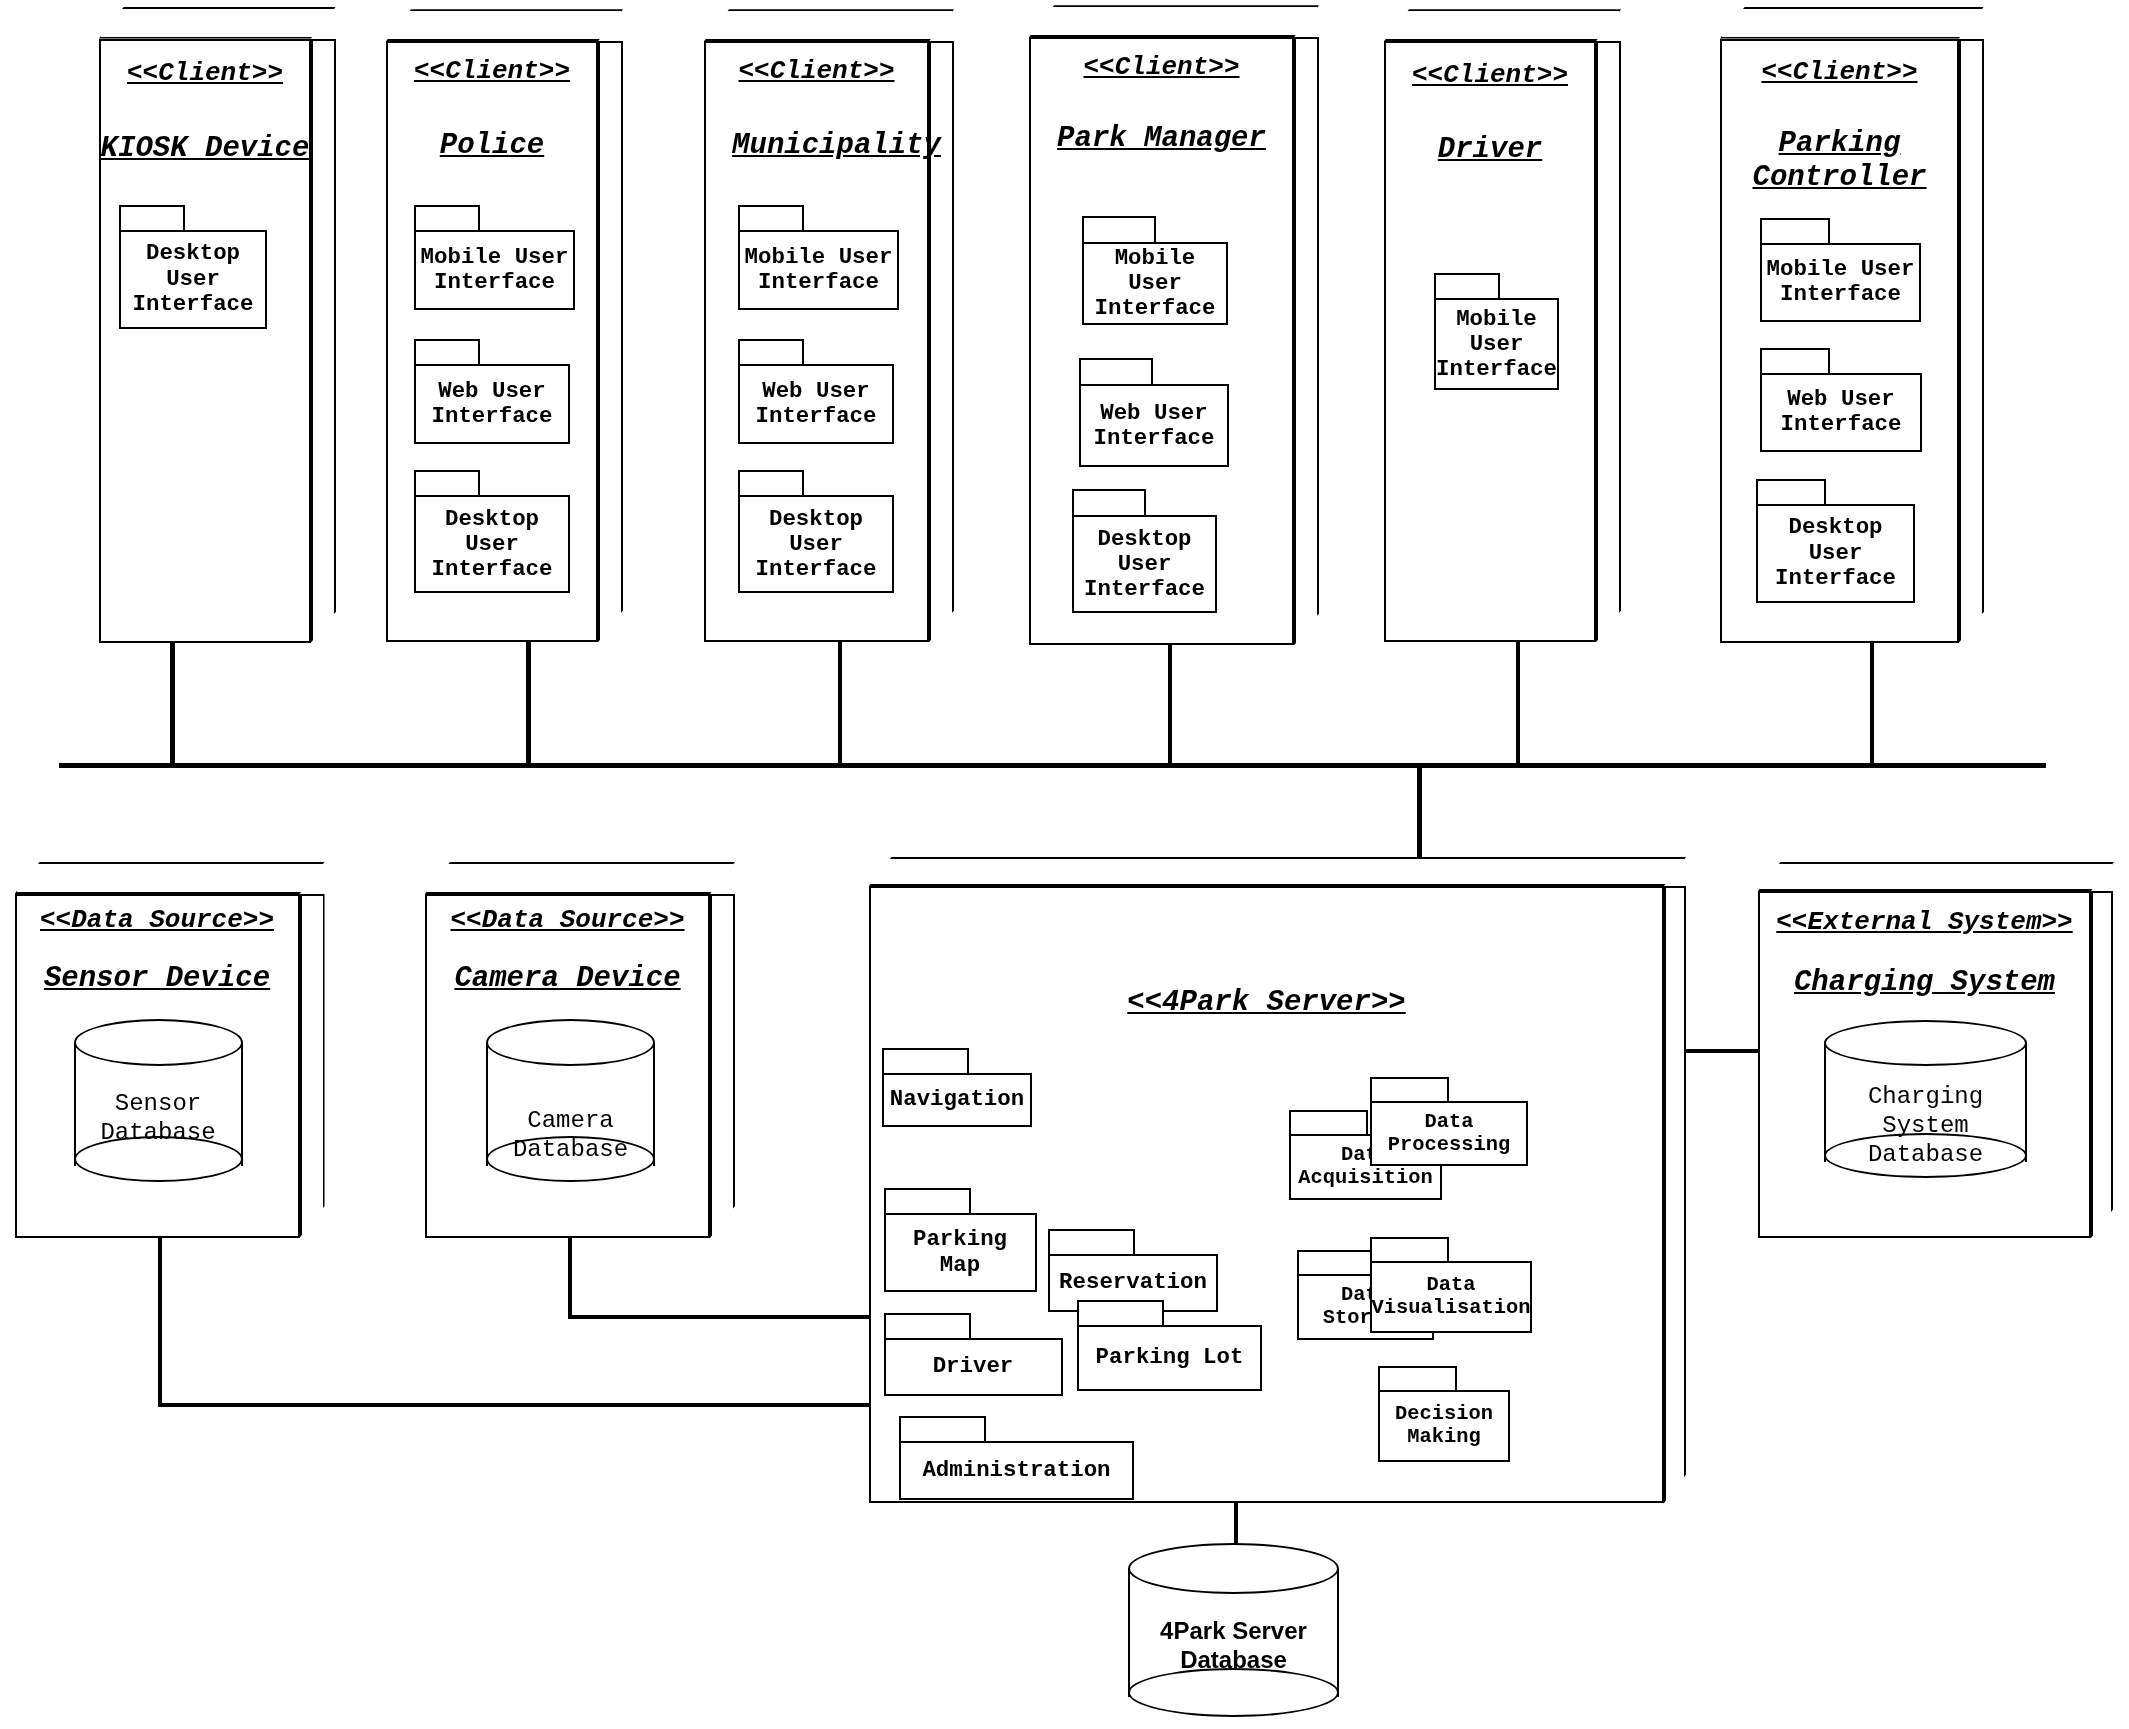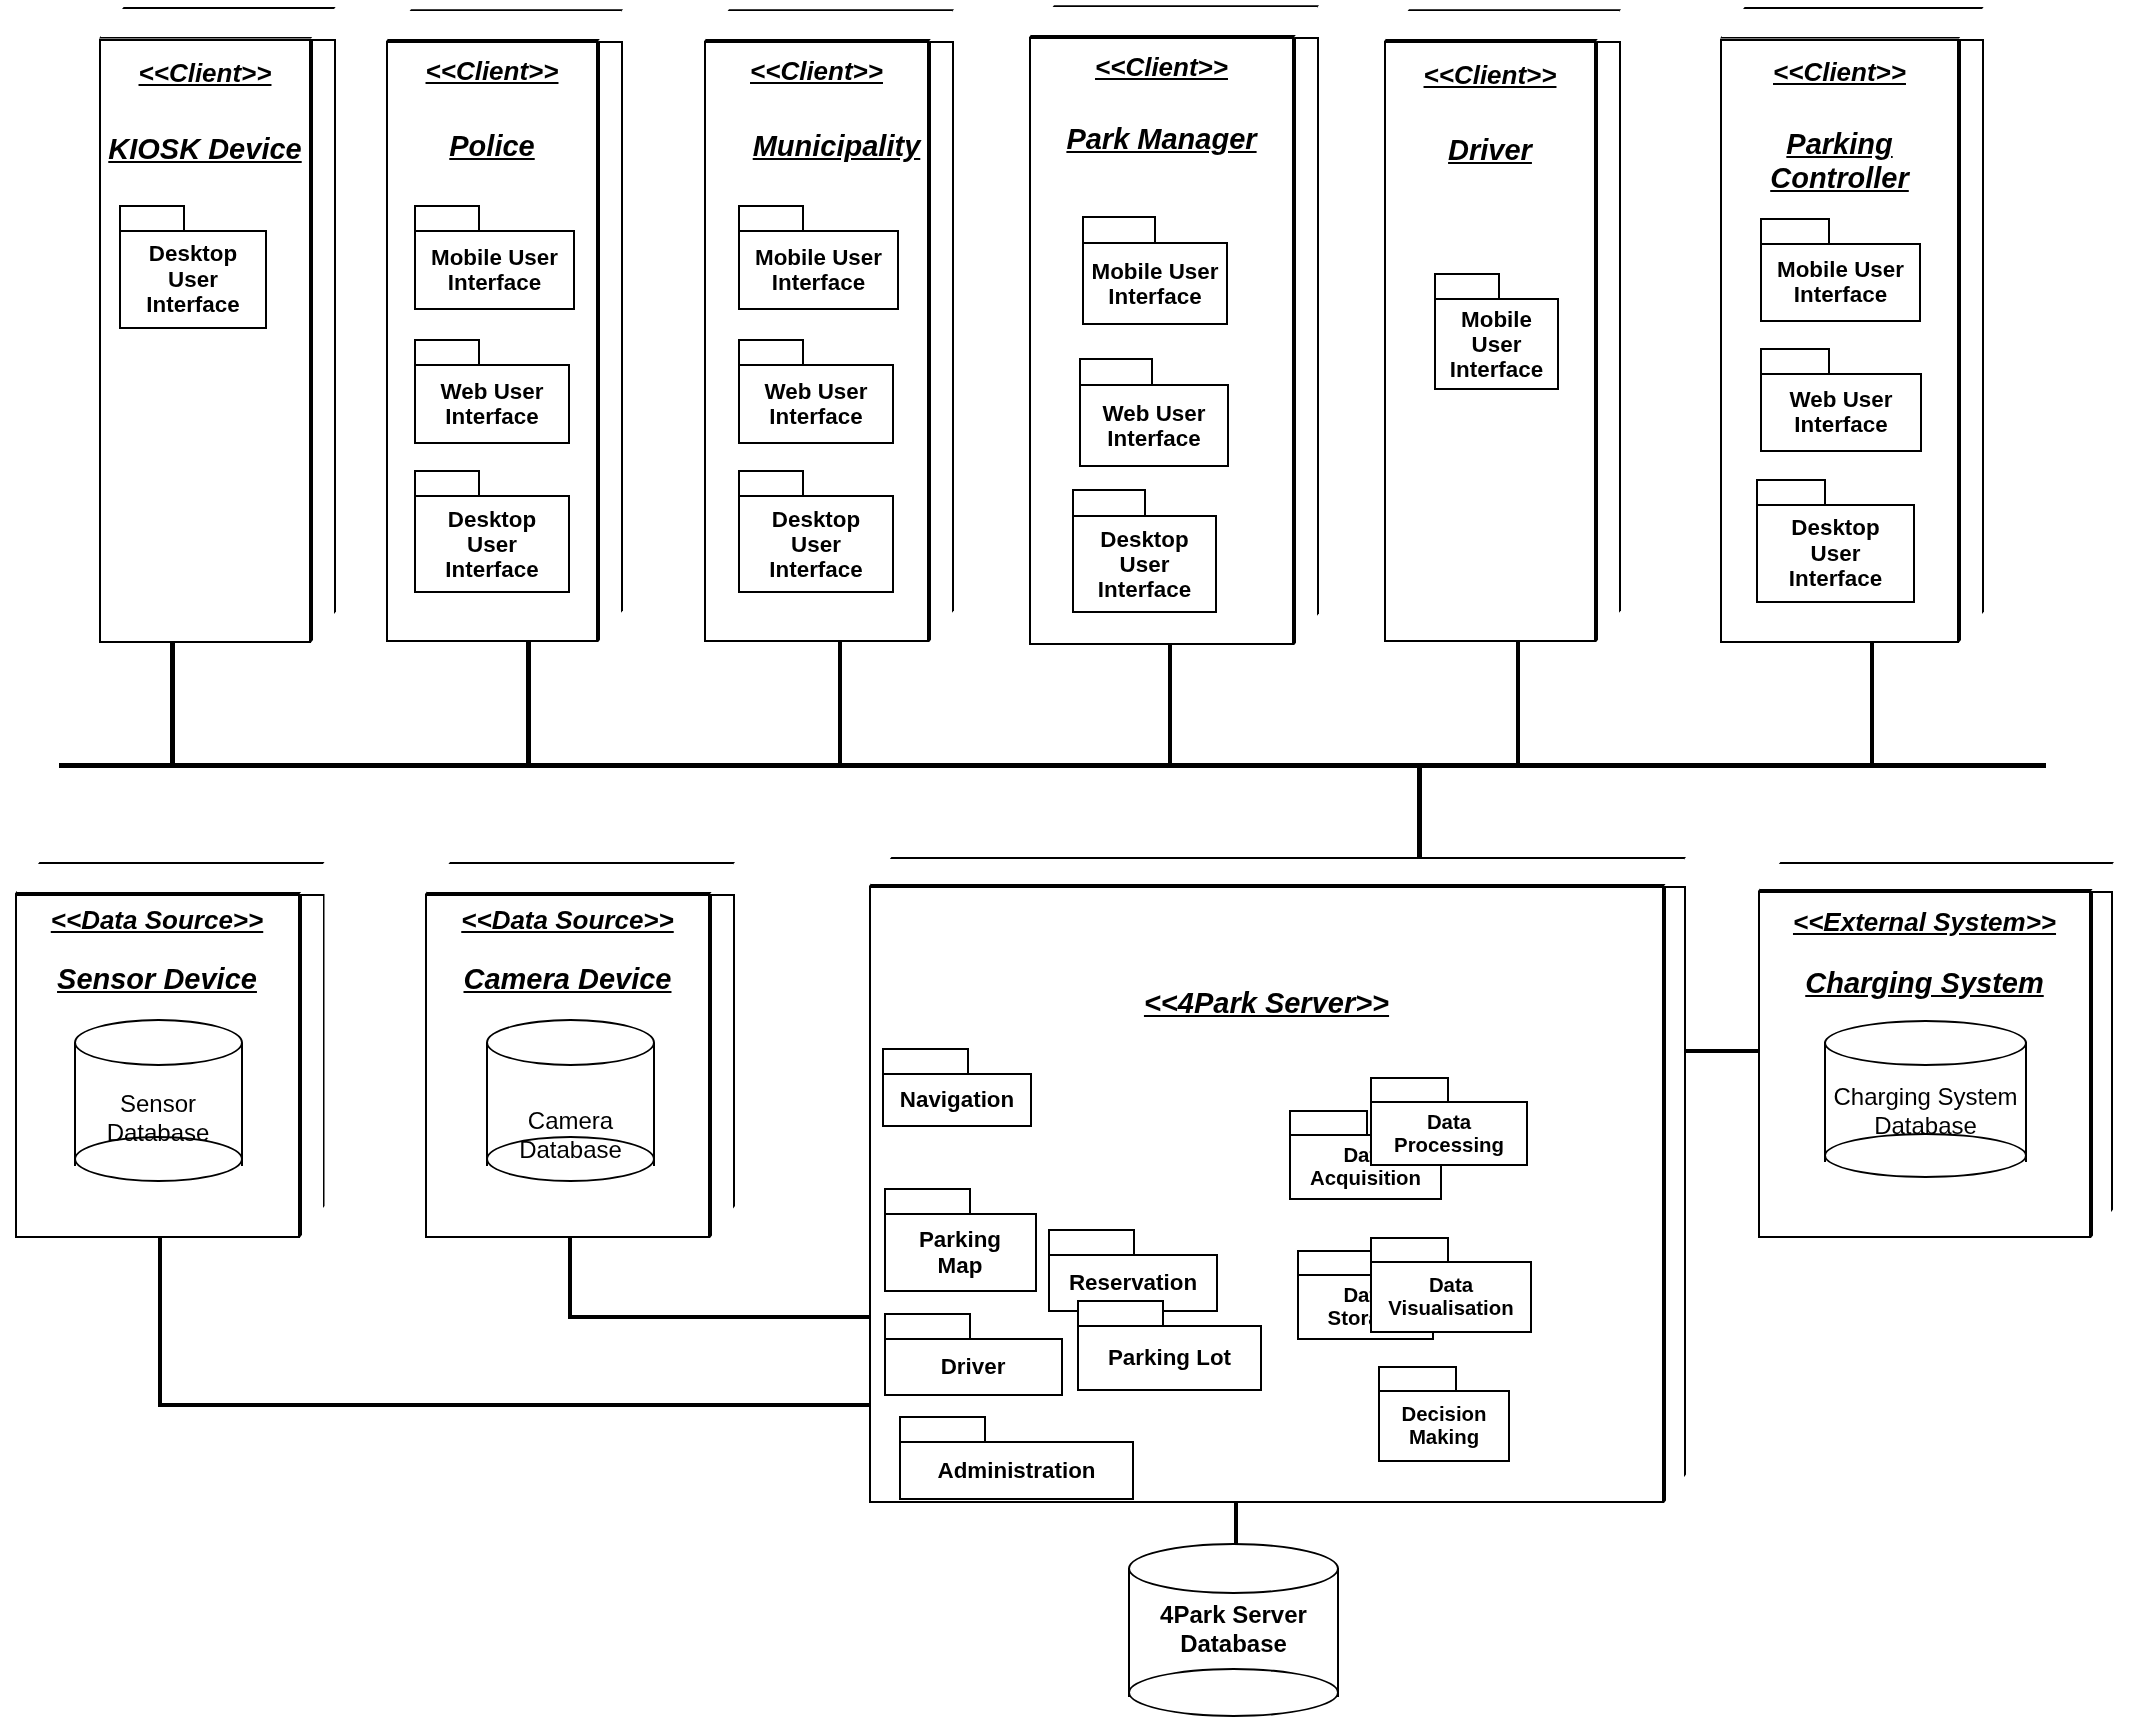--- a/index.html
+++ b/index.html
@@ -1,20 +1,20 @@
 <!DOCTYPE html>
 <html style="font-size:10.5px"><head>
 <meta charset="utf-8">
 <style>
   html,body{margin:0;padding:0;background:#ffffff;}
   body{font-family:"Liberation Sans", sans-serif;}
   #stage{position:relative;width:2129px;height:1729px;background:#fff;overflow:hidden;}
 
   
-  .node{position:absolute;}
+  .node{position:absolute;font-family:Liberation Mono, monospace;}
   .node .face{
     position:absolute;left:0;box-sizing:border-box;
     background:#fff;border:2.6px solid #000;
   }
   .node .top{
     position:absolute;box-sizing:border-box;
     background:#fff;border:2.6px solid #000;
     transform-origin:bottom left;
   }
   .node .side{
@@ -398,21 +398,21 @@
         <span>Decision
 Making</span>
       </div>
     </div>
   </div>
 
   <div class="cyl boldlbl" style="left:1128px;top:1543px;width:211px;height:177px;">
     <div class="barrel" style="top:25px;width:211px;height:129px;"></div>
     <div class="ell" style="top:125px;width:211px;height:49px;"></div>
     <div class="ell" style="top:0px;width:211px;height:51px;"></div>
-    <div class="lbl" style="top:58px;">4Park Server
+    <div class="lbl" style="top:74px;">4Park Server
 Database</div>
   </div>
 
   <div class="node" style="left:1758px;top:862px;width:356px;height:376px;">
     <div class="top" style="left:0px;top:0px;width:356px;height:29px;clip-path:polygon(22.4px 0, 356px 0, 333px 29px, 0 29px);"></div>
     <div class="side" style="left:333px;top:29px;width:22.4px;height:347px;clip-path:polygon(0 0, 22.4px -29px, 22.4px 318px, 0 347px);"></div>
     <div class="face" style="left:0px;top:29px;width:333px;height:347px;"></div>
     <div class="node-head" style="top:45px;width:333px;">
       <span class="stereo">&lt;&lt;External System&gt;&gt;</span>
     </div>

